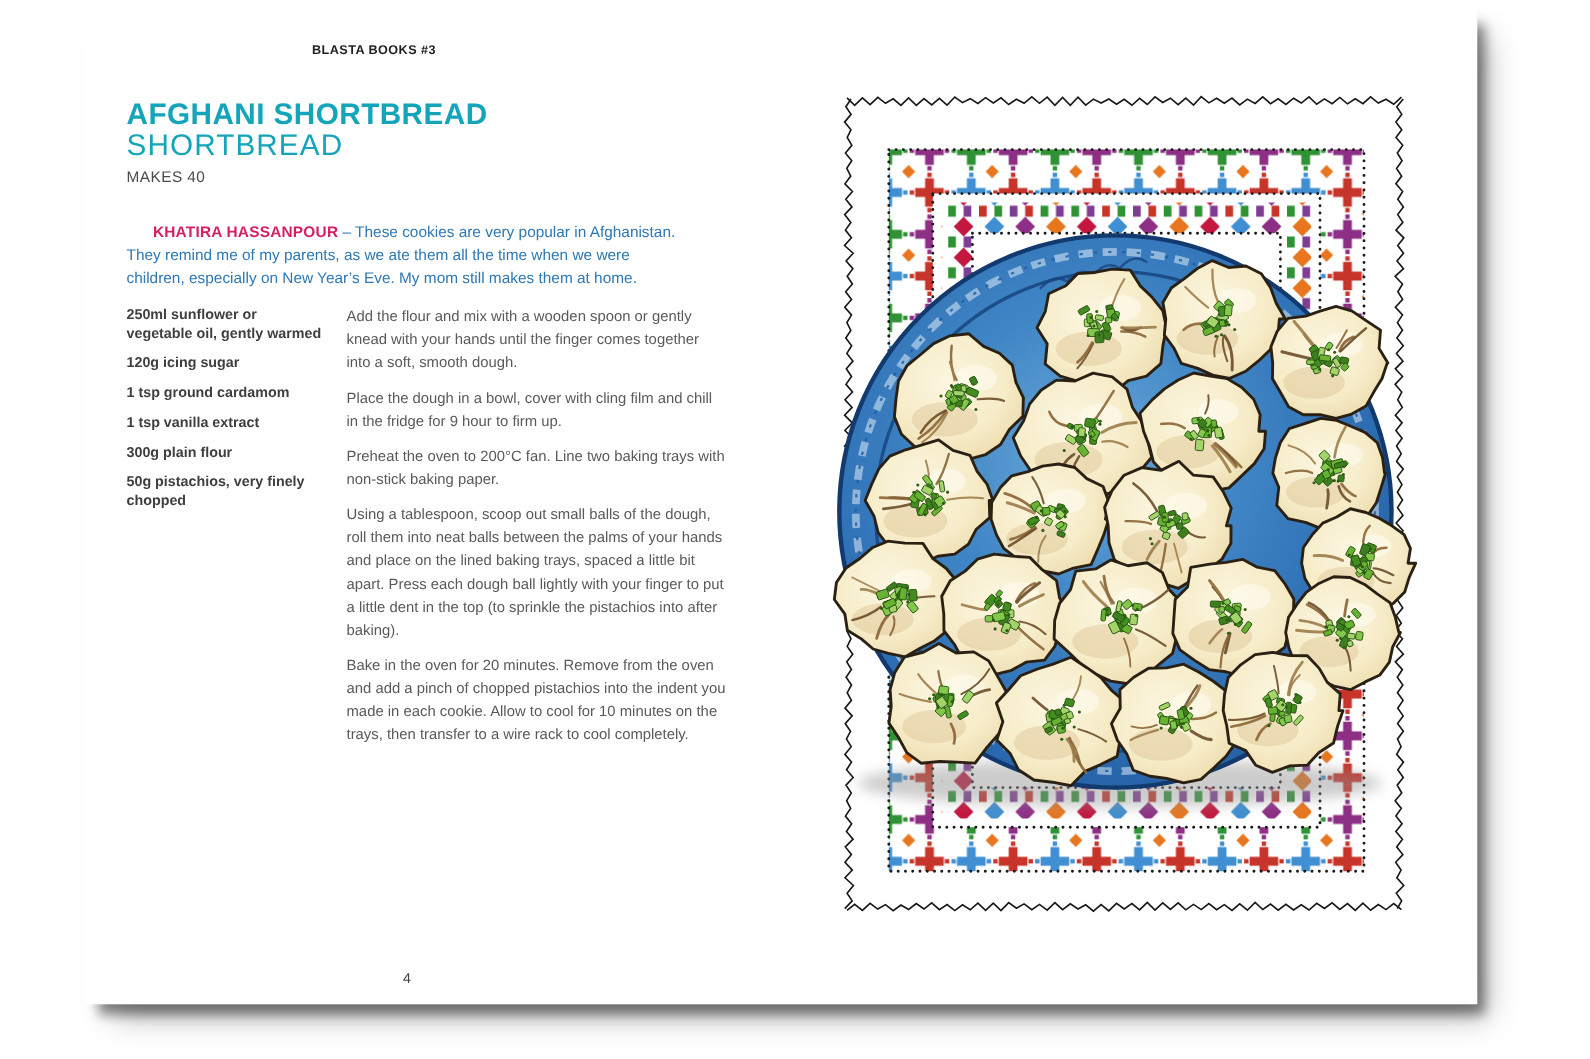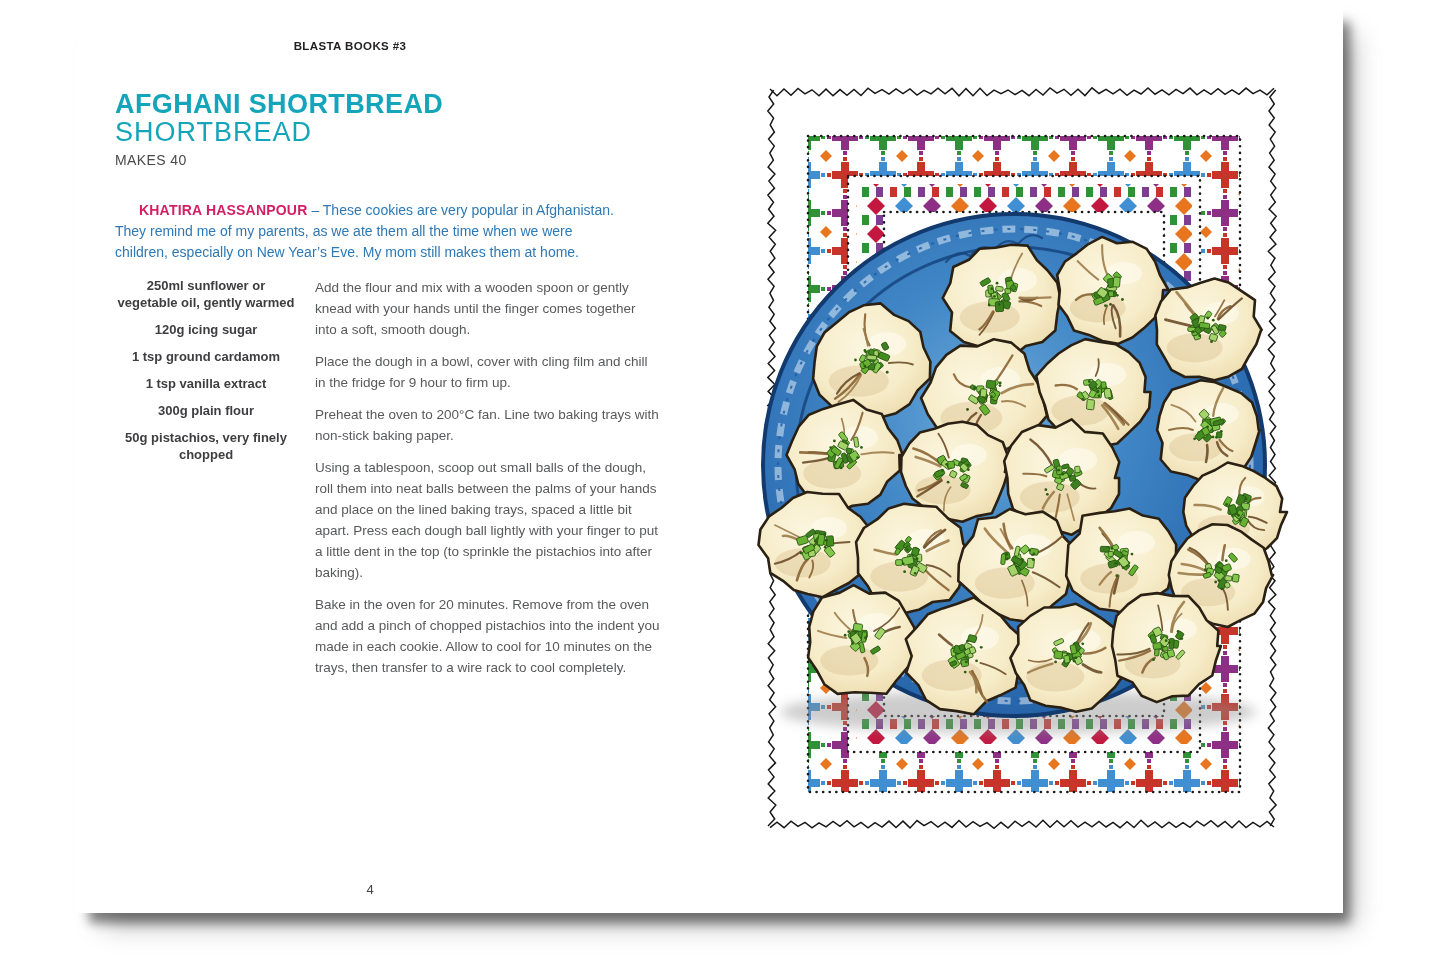--- a/index.html
+++ b/index.html
@@ -6,34 +6,34 @@
   .canvas{position:relative;width:1445px;height:963px;background:#ffffff;overflow:hidden;
           font-family:"Liberation Sans", sans-serif;}
   .book{position:absolute;left:76px;top:6px;width:1267px;height:907px;background:#ffffff;
         box-shadow:10px 13px 10px -3px rgba(0,0,0,0.45), 18px 20px 26px -8px rgba(0,0,0,0.28);}
   .page{position:absolute;top:0;height:100%;}
   .page-left{left:0;width:633px;}
   .page-right{left:633px;width:634px;}
 
   .running-hdr{position:absolute;top:34px;font-size:11.5px;font-weight:bold;
                letter-spacing:0.4px;color:var(--hdr,#221f20);text-align:center;}
-  .hdr-left{left:154px;width:240px;}
+  .hdr-left{left:144px;width:240px;}
 
   .title{position:absolute;left:39px;top:84px;font-size:27px;line-height:28px;
          font-weight:800;letter-spacing:0.4px;color:var(--teal,#14a5ba);}
   .subtitle{position:absolute;left:39px;top:112px;font-size:27px;line-height:28px;
             font-weight:400;letter-spacing:1px;color:var(--teal,#14a5ba);}
   .yield{position:absolute;left:39px;top:146px;font-size:14px;letter-spacing:0.4px;
          color:#4a4a4c;}
 
   .intro{position:absolute;left:39px;top:180px;width:512px;font-size:14px;
          line-height:21px;color:var(--blue,#2e78b4);}
   .intro .author{font-weight:bold;color:var(--magenta,#d41f64);letter-spacing:0.2px;margin-left:24px;}
 
-  .ingredients{position:absolute;left:39px;top:271px;width:182px;text-align:center;}
+  .ingredients{position:absolute;left:39px;top:271px;width:182px;}
   .ingredients p{margin:0 0 10px 0;font-size:13px;line-height:17px;font-weight:bold;
                  color:var(--ing,#3e3d40);}
 
   .method{position:absolute;left:239px;top:271px;width:345px;}
   .method p{margin:0 0 11px 0;font-size:13.5px;line-height:21px;color:var(--body,#58595b);}
 
   .page-num{position:absolute;top:876px;width:40px;text-align:center;font-size:13px;
             color:#434345;}
   .pn-left{left:274px;}
 

